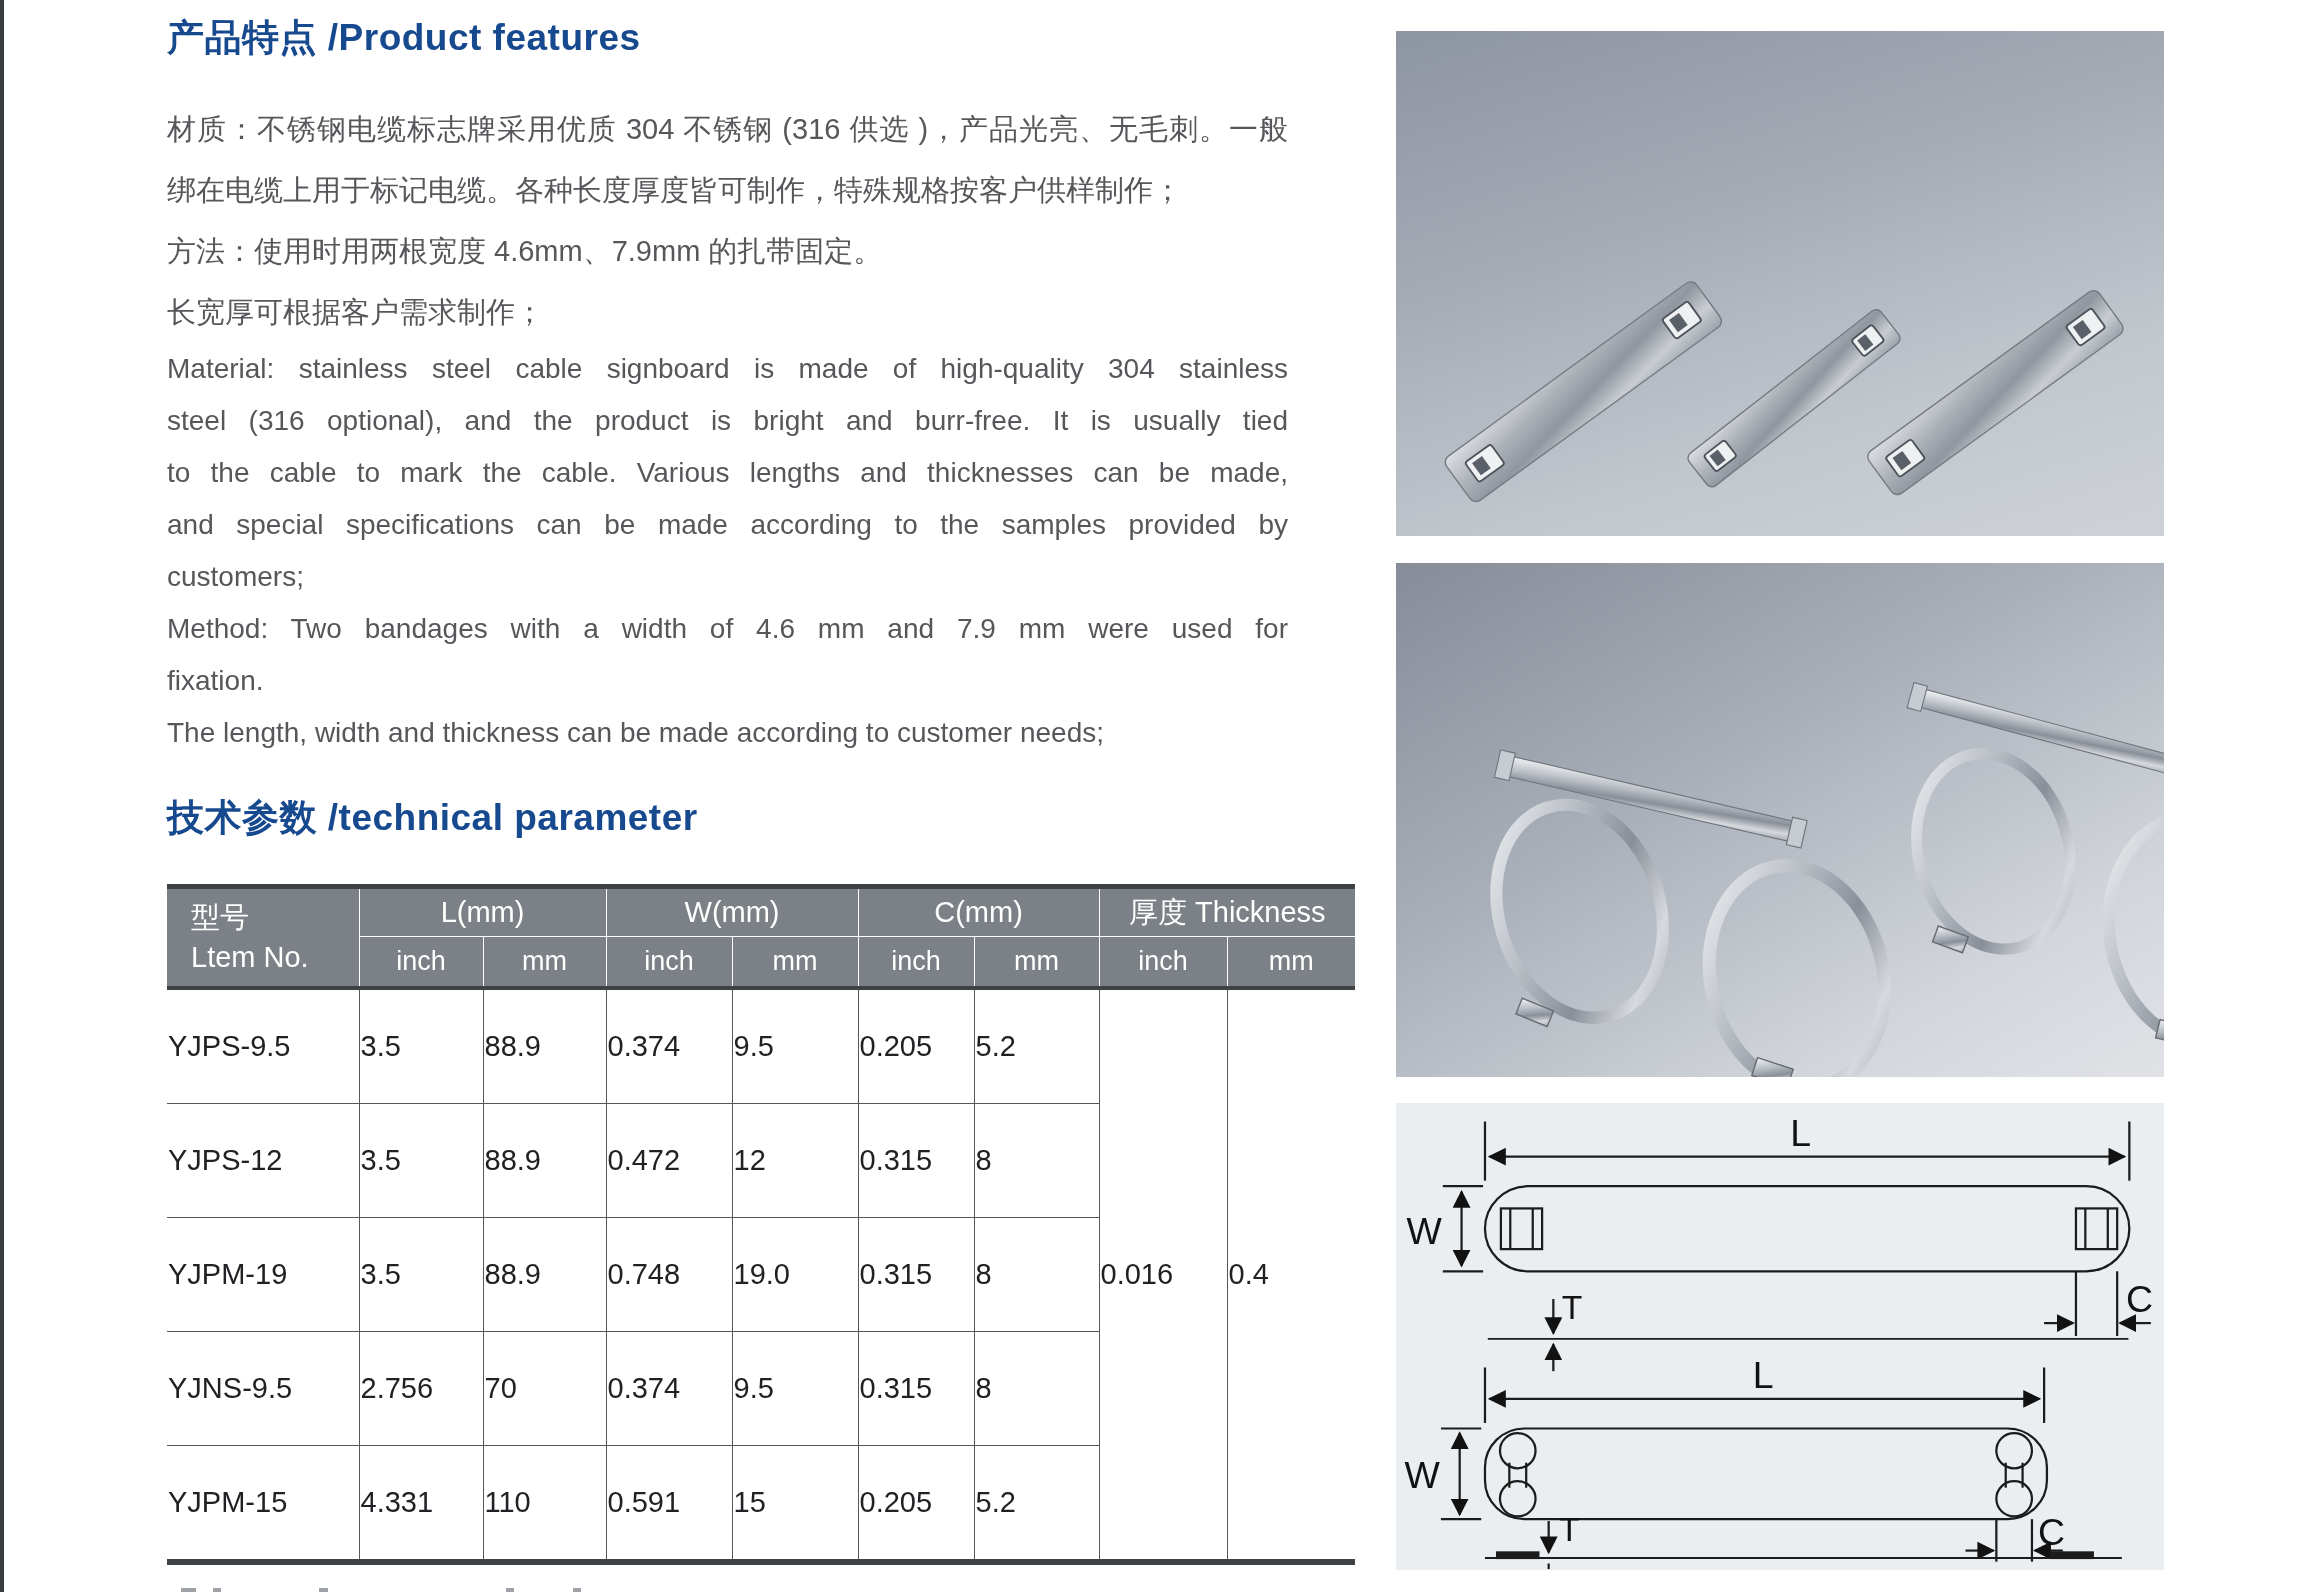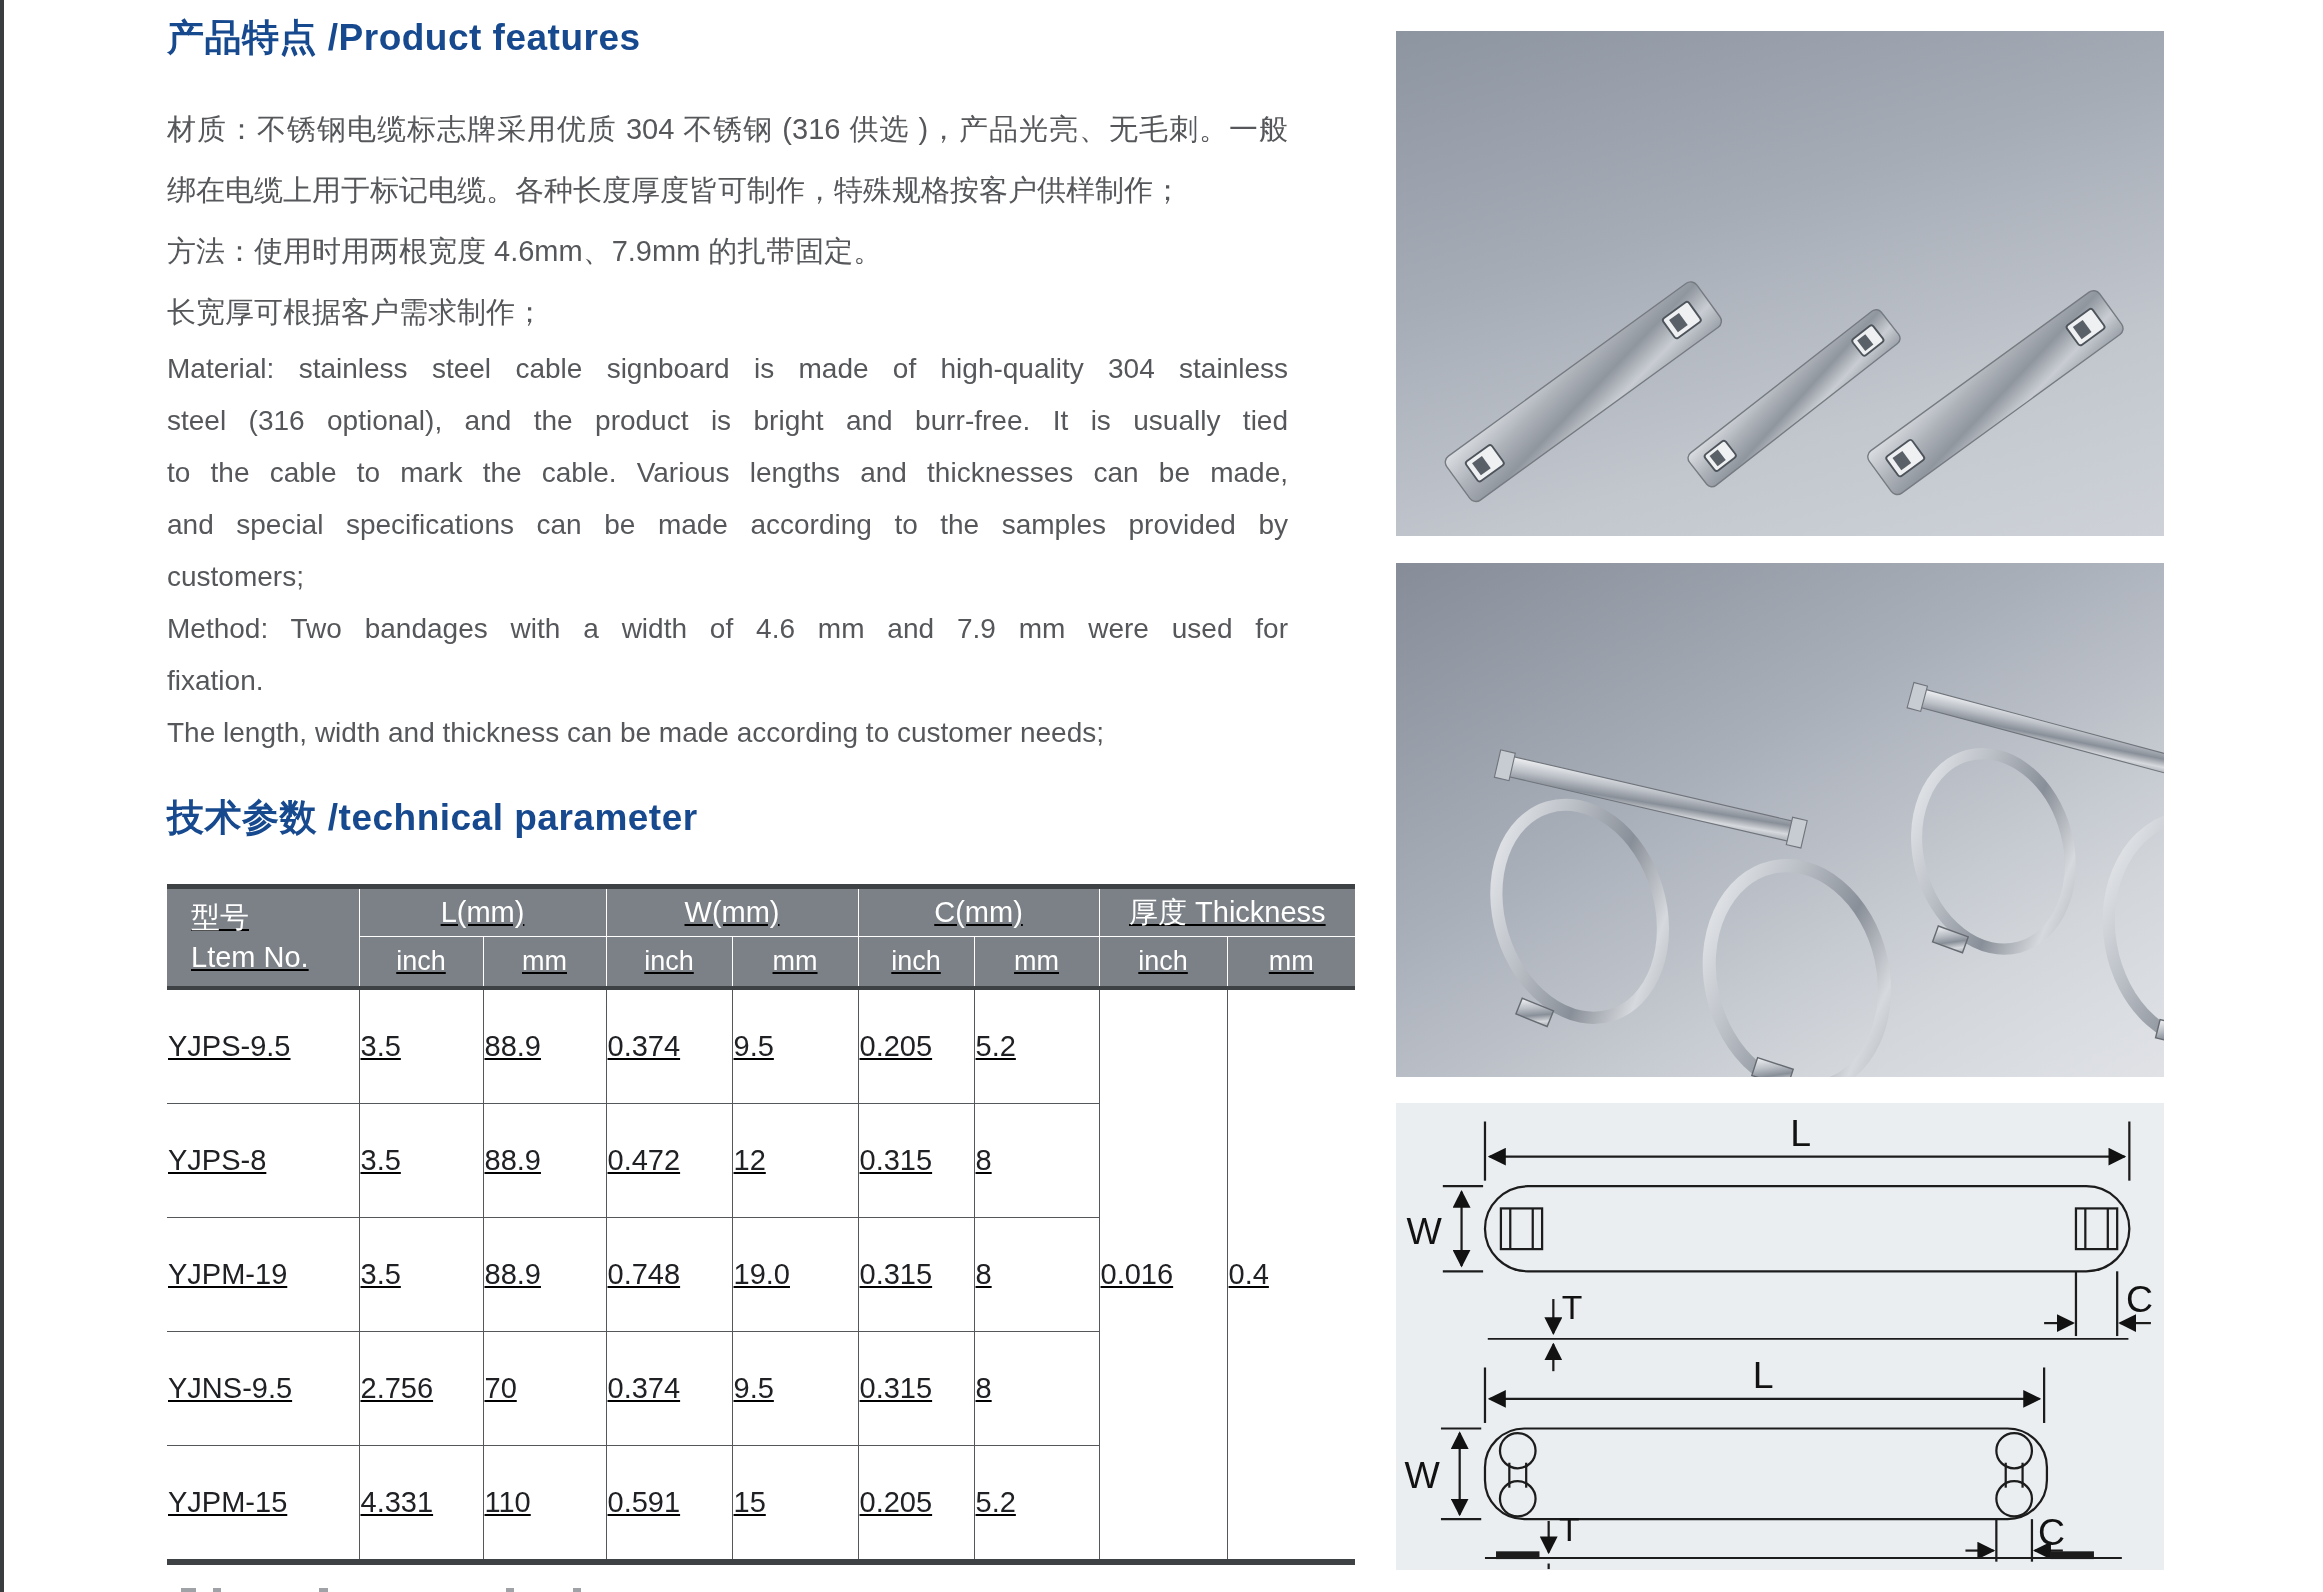--- a/index.html
+++ b/index.html
@@ -10,21 +10,21 @@
   .sec-title{position:absolute;left:167px;margin:0;font-size:37px;font-weight:600;color:#17498f;letter-spacing:0.5px;}
   .t1{top:13px;}
   .t2{top:793px;}
 
   .features{position:absolute;left:167px;top:99px;width:1121px;color:#55575a;}
   .features .cn{font-size:29px;line-height:61px;white-space:nowrap;}
   .features .en{font-size:28px;line-height:52px;white-space:nowrap;}
   .features .jl{white-space:normal;text-align:justify;text-align-last:justify;}
 
   table.spec{position:absolute;left:167px;top:884px;width:1188px;border-collapse:collapse;table-layout:fixed;
-             border-top:5.6px solid #3f4245;border-bottom:6.6px solid #3f4245;text-decoration:underline;}
+             border-top:5.6px solid #3f4245;border-bottom:6.6px solid #3f4245;}
   table.spec thead{border-bottom:4.7px solid #3f4245;}
   table.spec th{background:#7b8186;color:#ffffff;font-weight:400;border:1.9px solid #ffffff;}
   table.spec thead tr:first-child th{border-top:none;}
   table.spec thead tr th:first-child{border-left:none;}
   table.spec thead tr th:last-child{border-right:none;}
   th.model-h{text-align:left;padding-left:24px;font-size:29px;line-height:1.35;}
   th.group-h{height:45px;font-size:29px;text-align:center;}
   th.sub-h{height:47px;font-size:27px;text-align:center;margin-top:40px;}
   table.spec td{height:111px;text-align:left;font-size:29px;color:#202124;border:1.9px solid #55585b;background:#ffffff;}
   table.spec td:first-child{border-left:none;}
@@ -109,21 +109,21 @@
         <td>3.5</td>
         <td>88.9</td>
         <td>0.374</td>
         <td>9.5</td>
         <td>0.205</td>
         <td>5.2</td>
         <td rowspan="5">0.016</td>
         <td rowspan="5" class="outer-r">0.4</td>
       </tr>
       <tr>
-        <td>YJPS-8</td>
+        <td>YJPS-12</td>
         <td>3.5</td>
         <td>88.9</td>
         <td>0.472</td>
         <td>12</td>
         <td>0.315</td>
         <td>8</td>
       </tr>
       <tr>
         <td>YJPM-19</td>
         <td>3.5</td>

